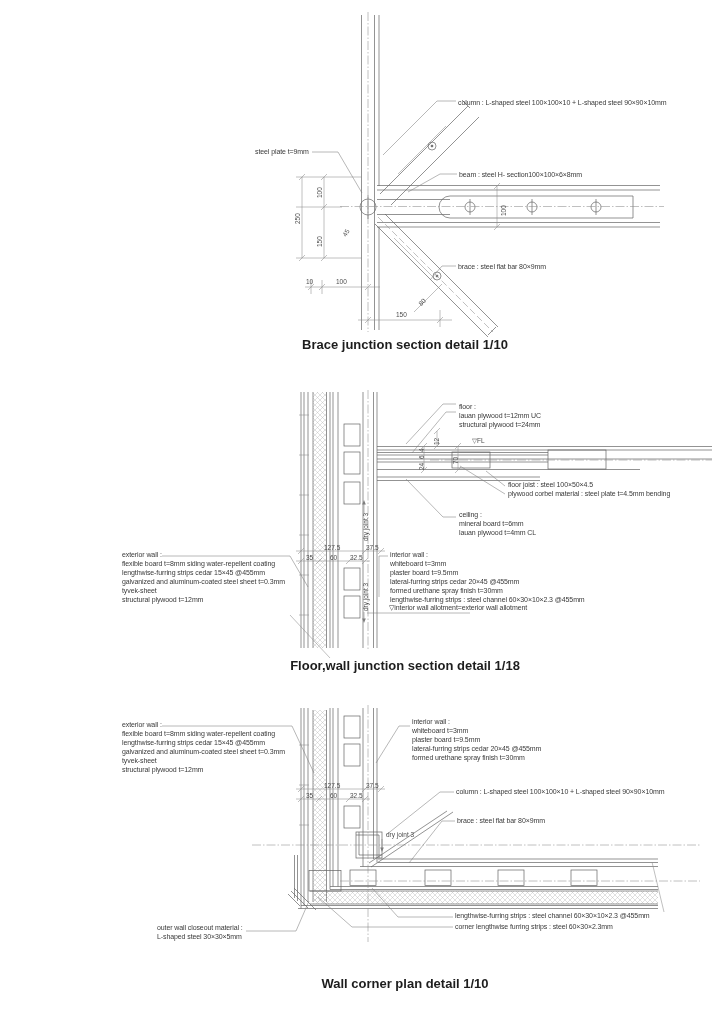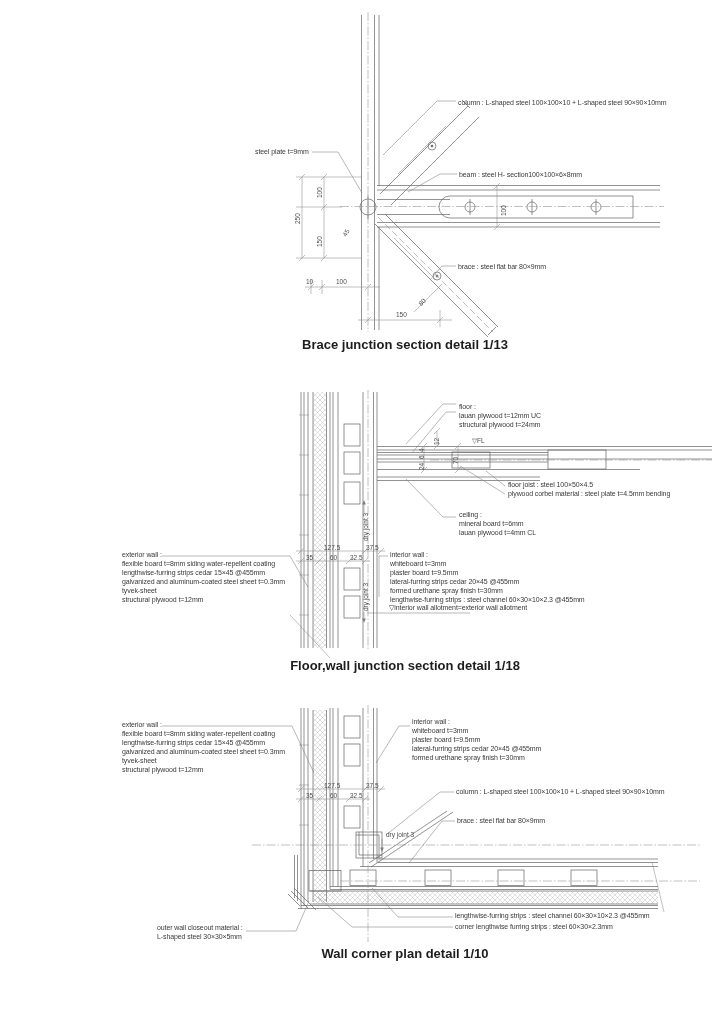--- a/index.html
+++ b/index.html
@@ -232,21 +232,21 @@
 <div class="ann" style="left:458px;top:262px;">brace : steel flat bar 80×9mm</div>
 <div class="dim rot" style="left:294px;top:224px;">250</div>
 <div class="dim rot" style="left:316px;top:198px;">100</div>
 <div class="dim rot" style="left:316px;top:247px;">150</div>
 <div class="dim rot" style="left:500px;top:216px;">100</div>
 <div class="dim" style="left:306px;top:278px;">10</div>
 <div class="dim" style="left:336px;top:278px;">100</div>
 <div class="dim" style="left:396px;top:311px;">150</div>
 <div class="dim rot45" style="left:417px;top:302px;">80</div>
 <div class="dim rot55" style="left:341px;top:234px;">45</div>
-<div class="title" style="left:240px;top:337px;width:330px;">Brace junction section detail 1/13</div>
+<div class="title" style="left:240px;top:337px;width:330px;">Brace junction section detail 1/10</div>
 
 <div class="ann" style="left:459px;top:402px;">
   <div class="ln">floor :</div>
   <div class="ln">lauan plywood t=12mm UC</div>
   <div class="ln">structural plywood t=24mm</div>
 </div>
 <div class="dim" style="left:472px;top:437px;">▽FL</div>
 <div class="ann" style="left:508px;top:480px;">
   <div class="ln">floor joist : steel 100×50×4.5</div>
   <div class="ln">plywood corbel material : steel plate t=4.5mm bending</div>
@@ -309,15 +309,15 @@
 <div class="ann" style="left:455px;top:921.5px;">corner lengthwise furring strips : steel 60×30×2.3mm</div>
 <div class="ann" style="left:157px;top:923px;">
   <div class="ln">outer wall closeout material :</div>
   <div class="ln">L-shaped steel 30×30×5mm</div>
 </div>
 <div class="dim" style="left:324px;top:781.5px;">127.5</div>
 <div class="dim" style="left:366px;top:781.5px;">37.5</div>
 <div class="dim" style="left:306px;top:791.5px;">35</div>
 <div class="dim" style="left:330px;top:791.5px;">60</div>
 <div class="dim" style="left:350px;top:791.5px;">32.5</div>
-<div class="title" style="left:250px;top:946px;width:310px;">Wall corner plan detail 1/10</div>
+<div class="title" style="left:250px;top:976px;width:310px;">Wall corner plan detail 1/10</div>
 
 </div>
 
 </body></html>

